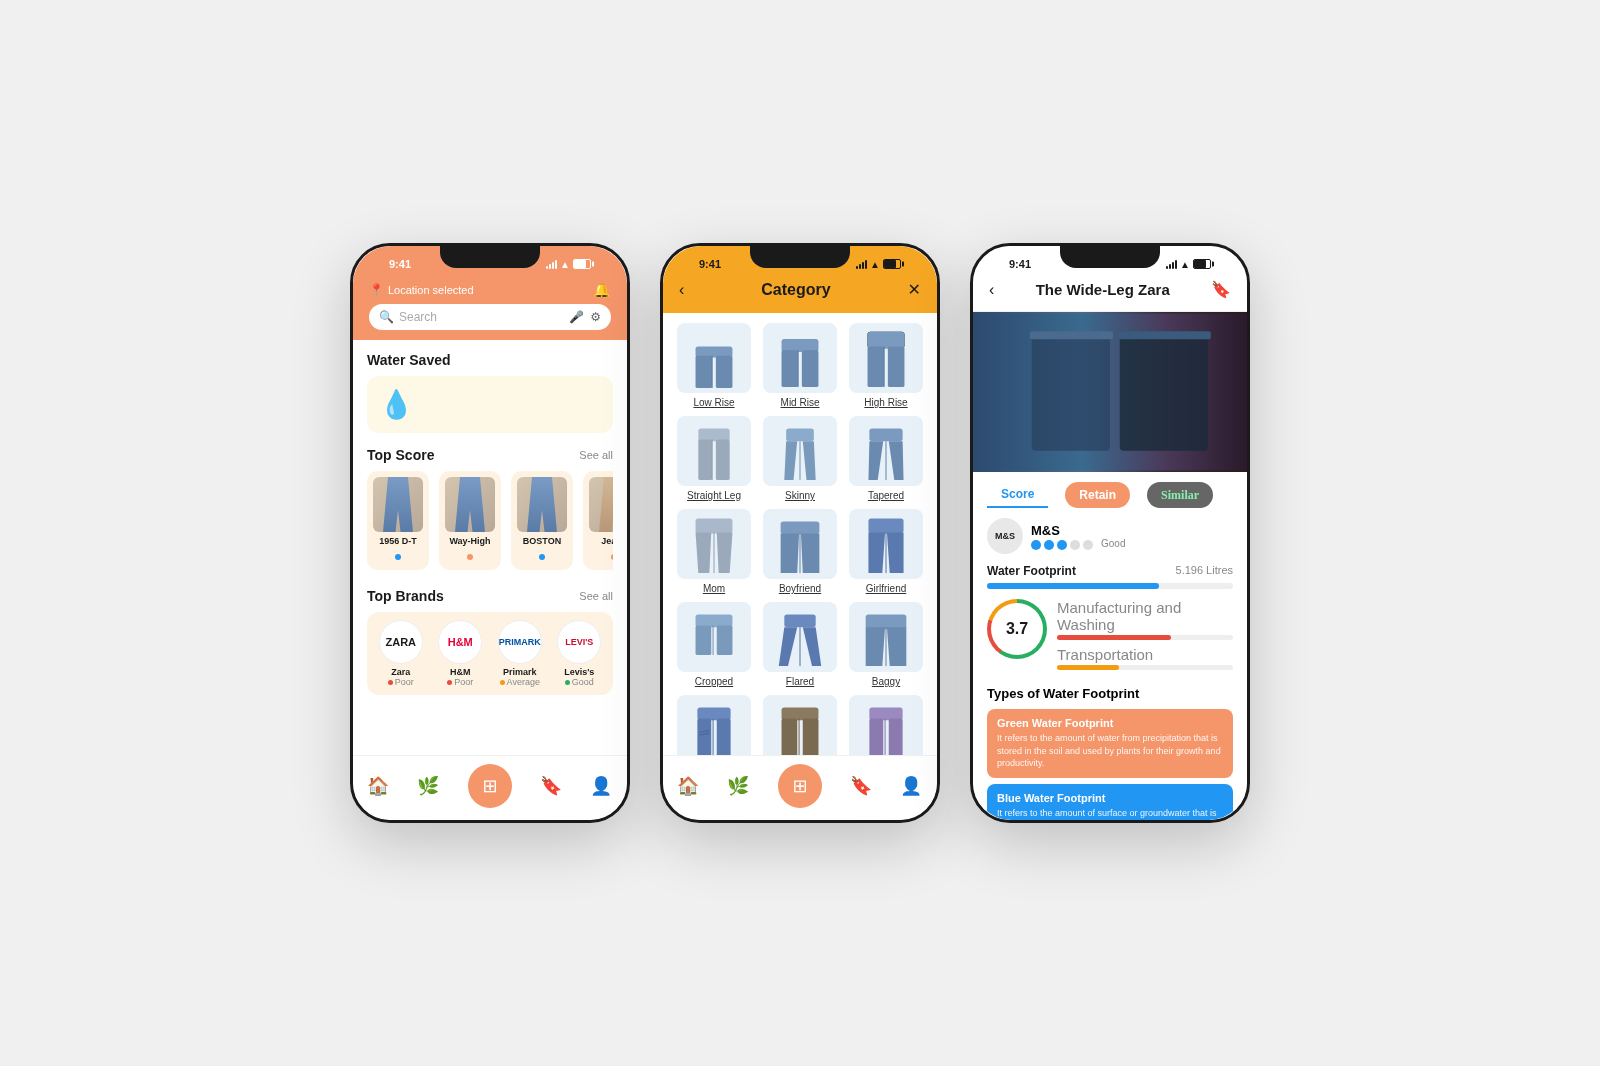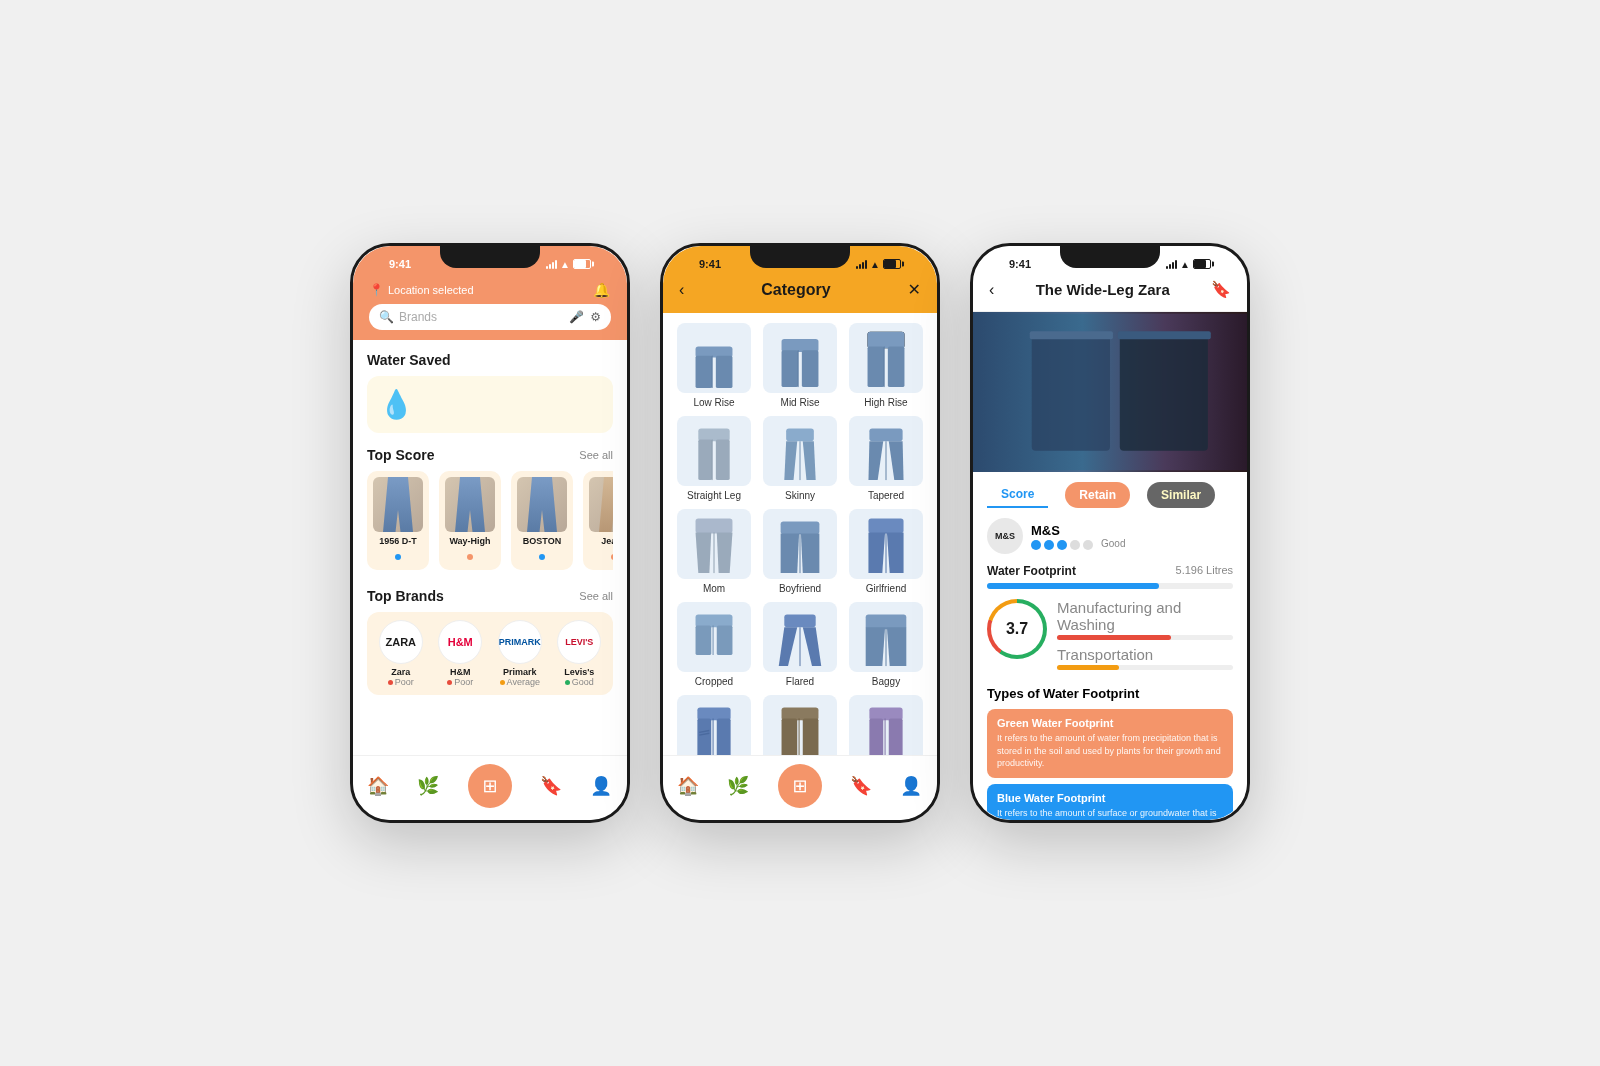--- a/index.html
+++ b/index.html
@@ -303,21 +303,21 @@
       height: 70px;
       border-radius: 8px;
       background: #e8f0f8;
       overflow: hidden;
       display: flex;
       align-items: center;
       justify-content: center;
       margin-bottom: 4px;
     }
     .category-img svg { width: 50px; height: 60px; }
-    .category-name { font-size: 10px; color: #333; font-weight: 500; text-align: center; }
+    .category-name { font-size: 10px; color: #333; font-weight: 500; text-align: center; text-decoration: underline; }
 
     
     .phone3-header {
       background: #fff;
       padding: 0 16px 8px;
       border-bottom: 1px solid #f0f0f0;
     }
     .phone3-nav {
       display: flex;
       justify-content: space-between;
@@ -357,21 +357,21 @@
     .tab-btn {
       padding: 5px 14px;
       border-radius: 16px;
       border: none;
       font-size: 12px;
       font-weight: 600;
       cursor: pointer;
     }
     .tab-active { background: transparent; color: #2196F3; border-bottom: 2px solid #2196F3; border-radius: 0; }
     .tab-retain { background: #f4956a; color: #fff; }
-    .tab-similar { background: #666; color: #fef9c3; }
+    .tab-similar { background: #666; color: #86efac; font-family: Liberation Serif, serif; }
     .brand-row {
       display: flex;
       align-items: center;
       gap: 8px;
       margin-bottom: 10px;
     }
     .brand-logo-circle {
       width: 36px;
       height: 36px;
       border-radius: 50%;
@@ -460,21 +460,21 @@
         <div class="phone1-location-bar">
           <div class="location-left">
             <span class="location-icon">📍</span>
             <span>Location selected</span>
           </div>
           <span class="bell-icon">🔔</span>
         </div>
         <div class="search-bar">
           <div class="search-bar-left">
             <span style="color:#aaa;font-size:12px;">🔍</span>
-            <span class="search-text">Brands</span>
+            <span class="search-text">Search</span>
           </div>
           <span class="mic-icon">🎤</span>
           <span class="filter-icon">⚙</span>
         </div>
       </div>
 
       <div class="phone1-content">
 
         <div class="section-header">
           <span class="section-title">Water Saved</span>

